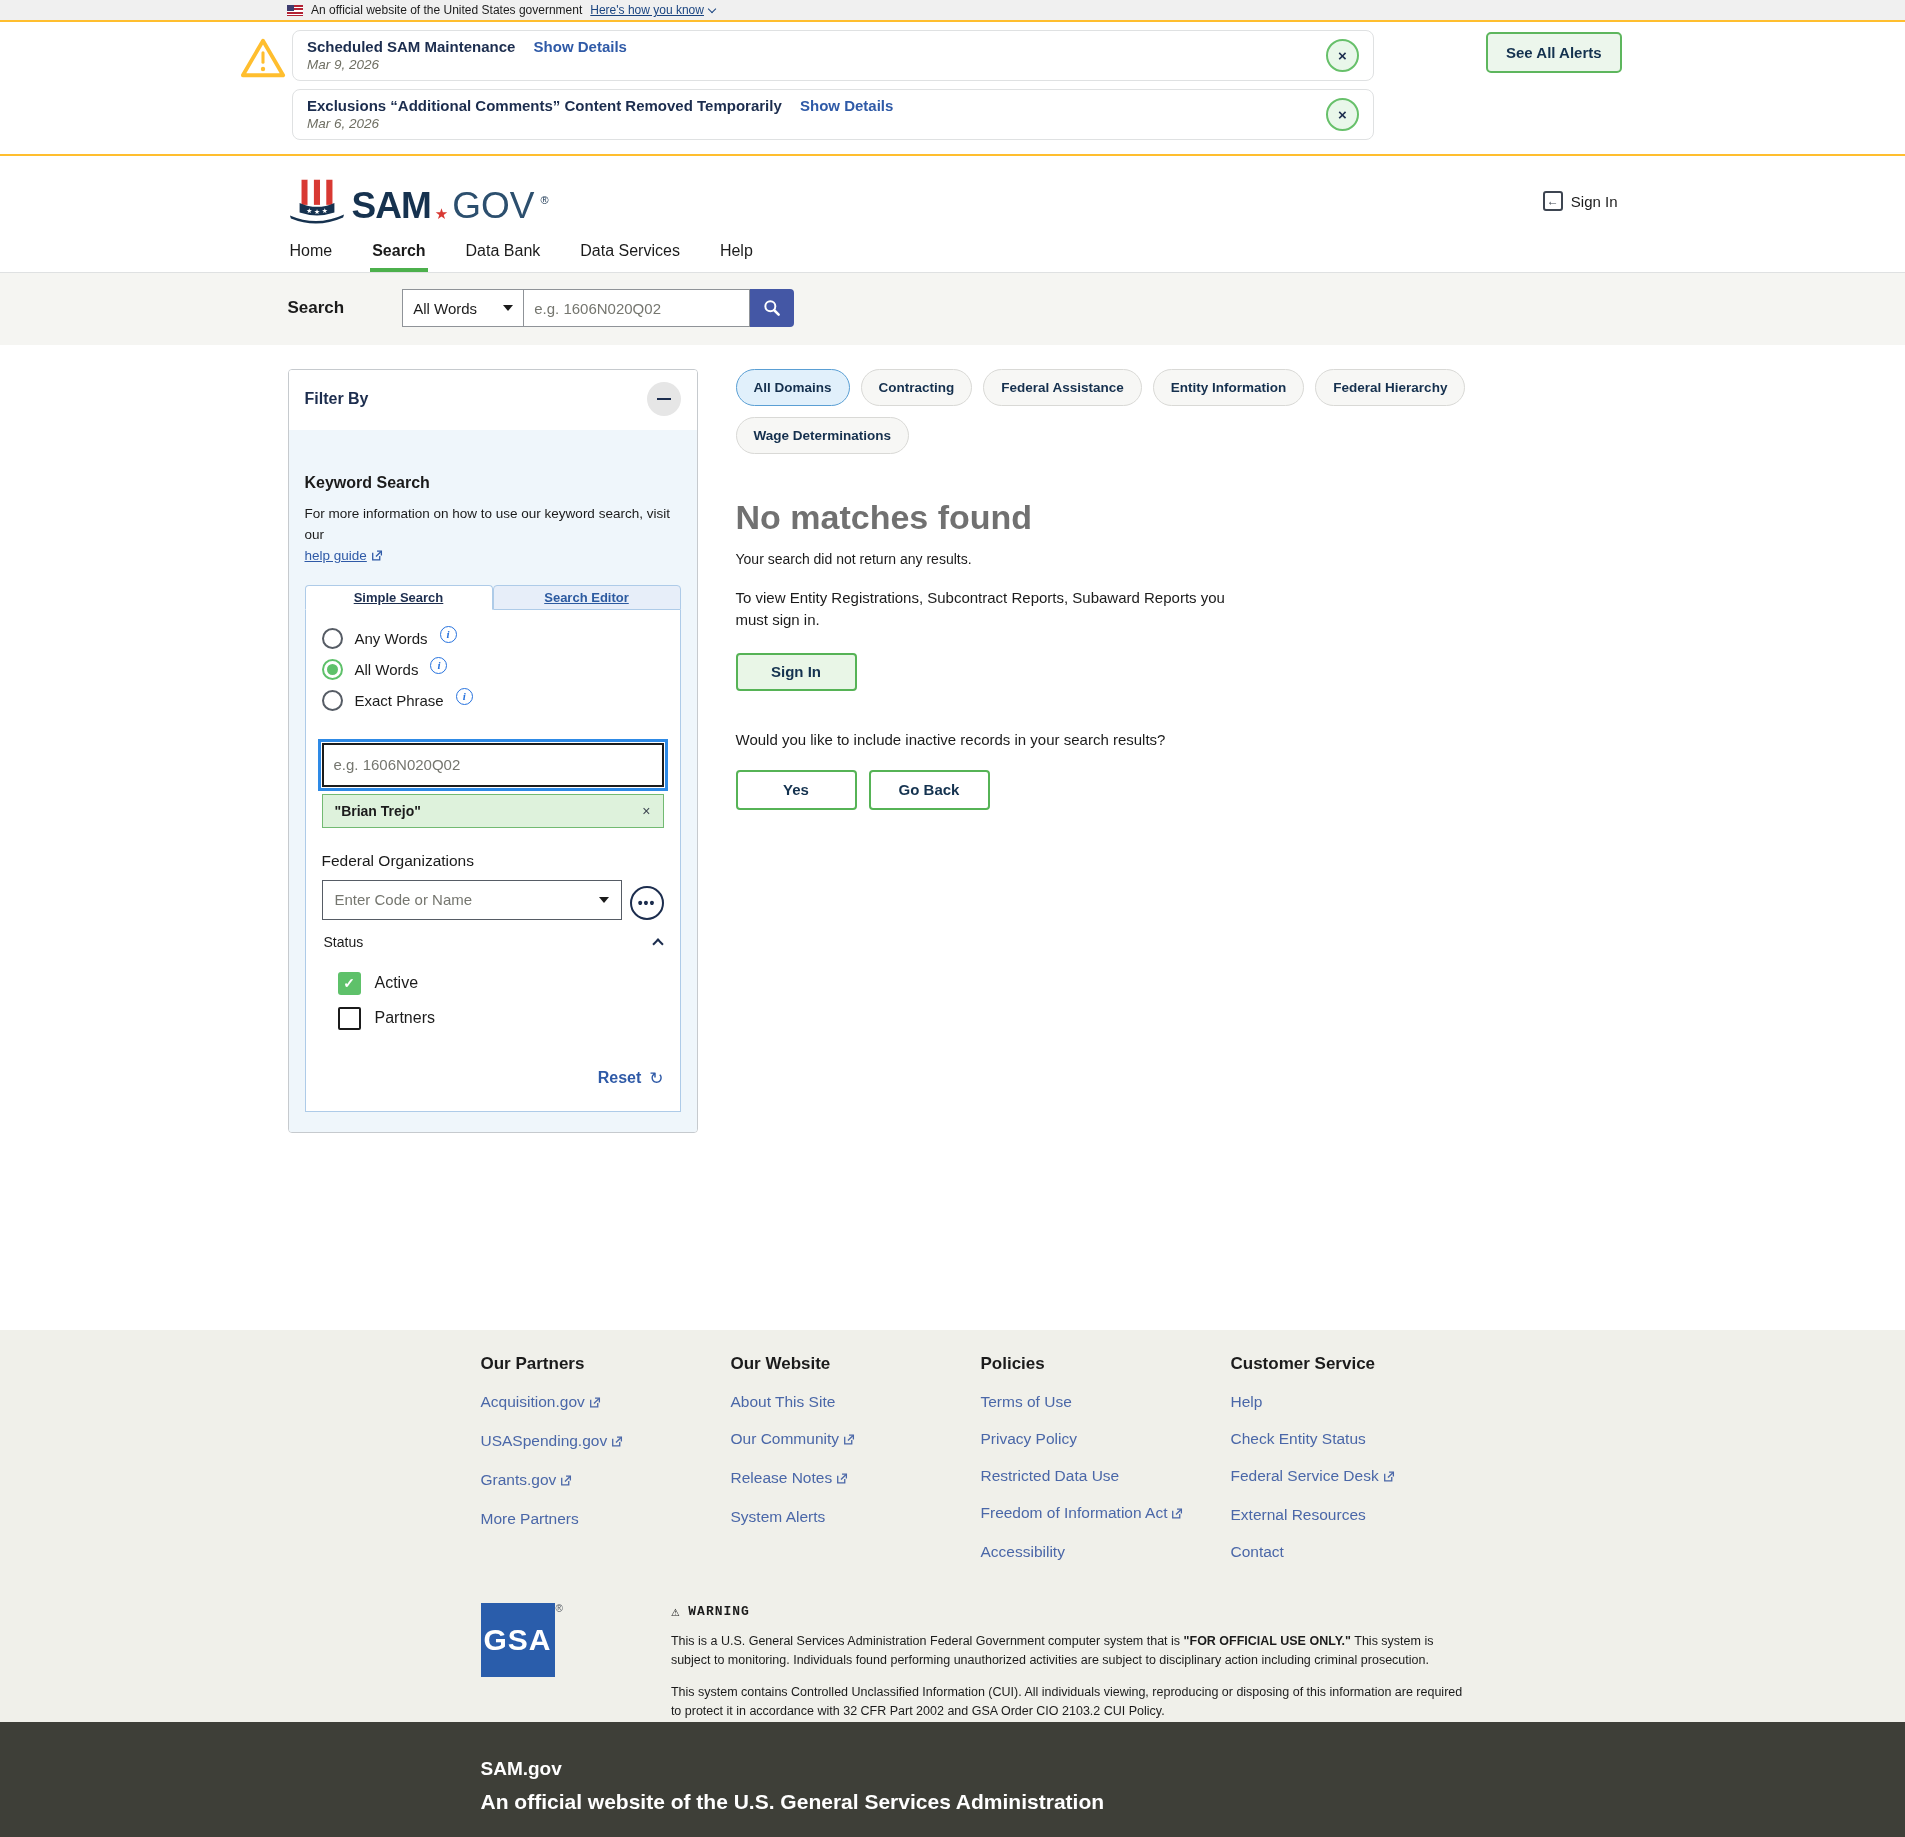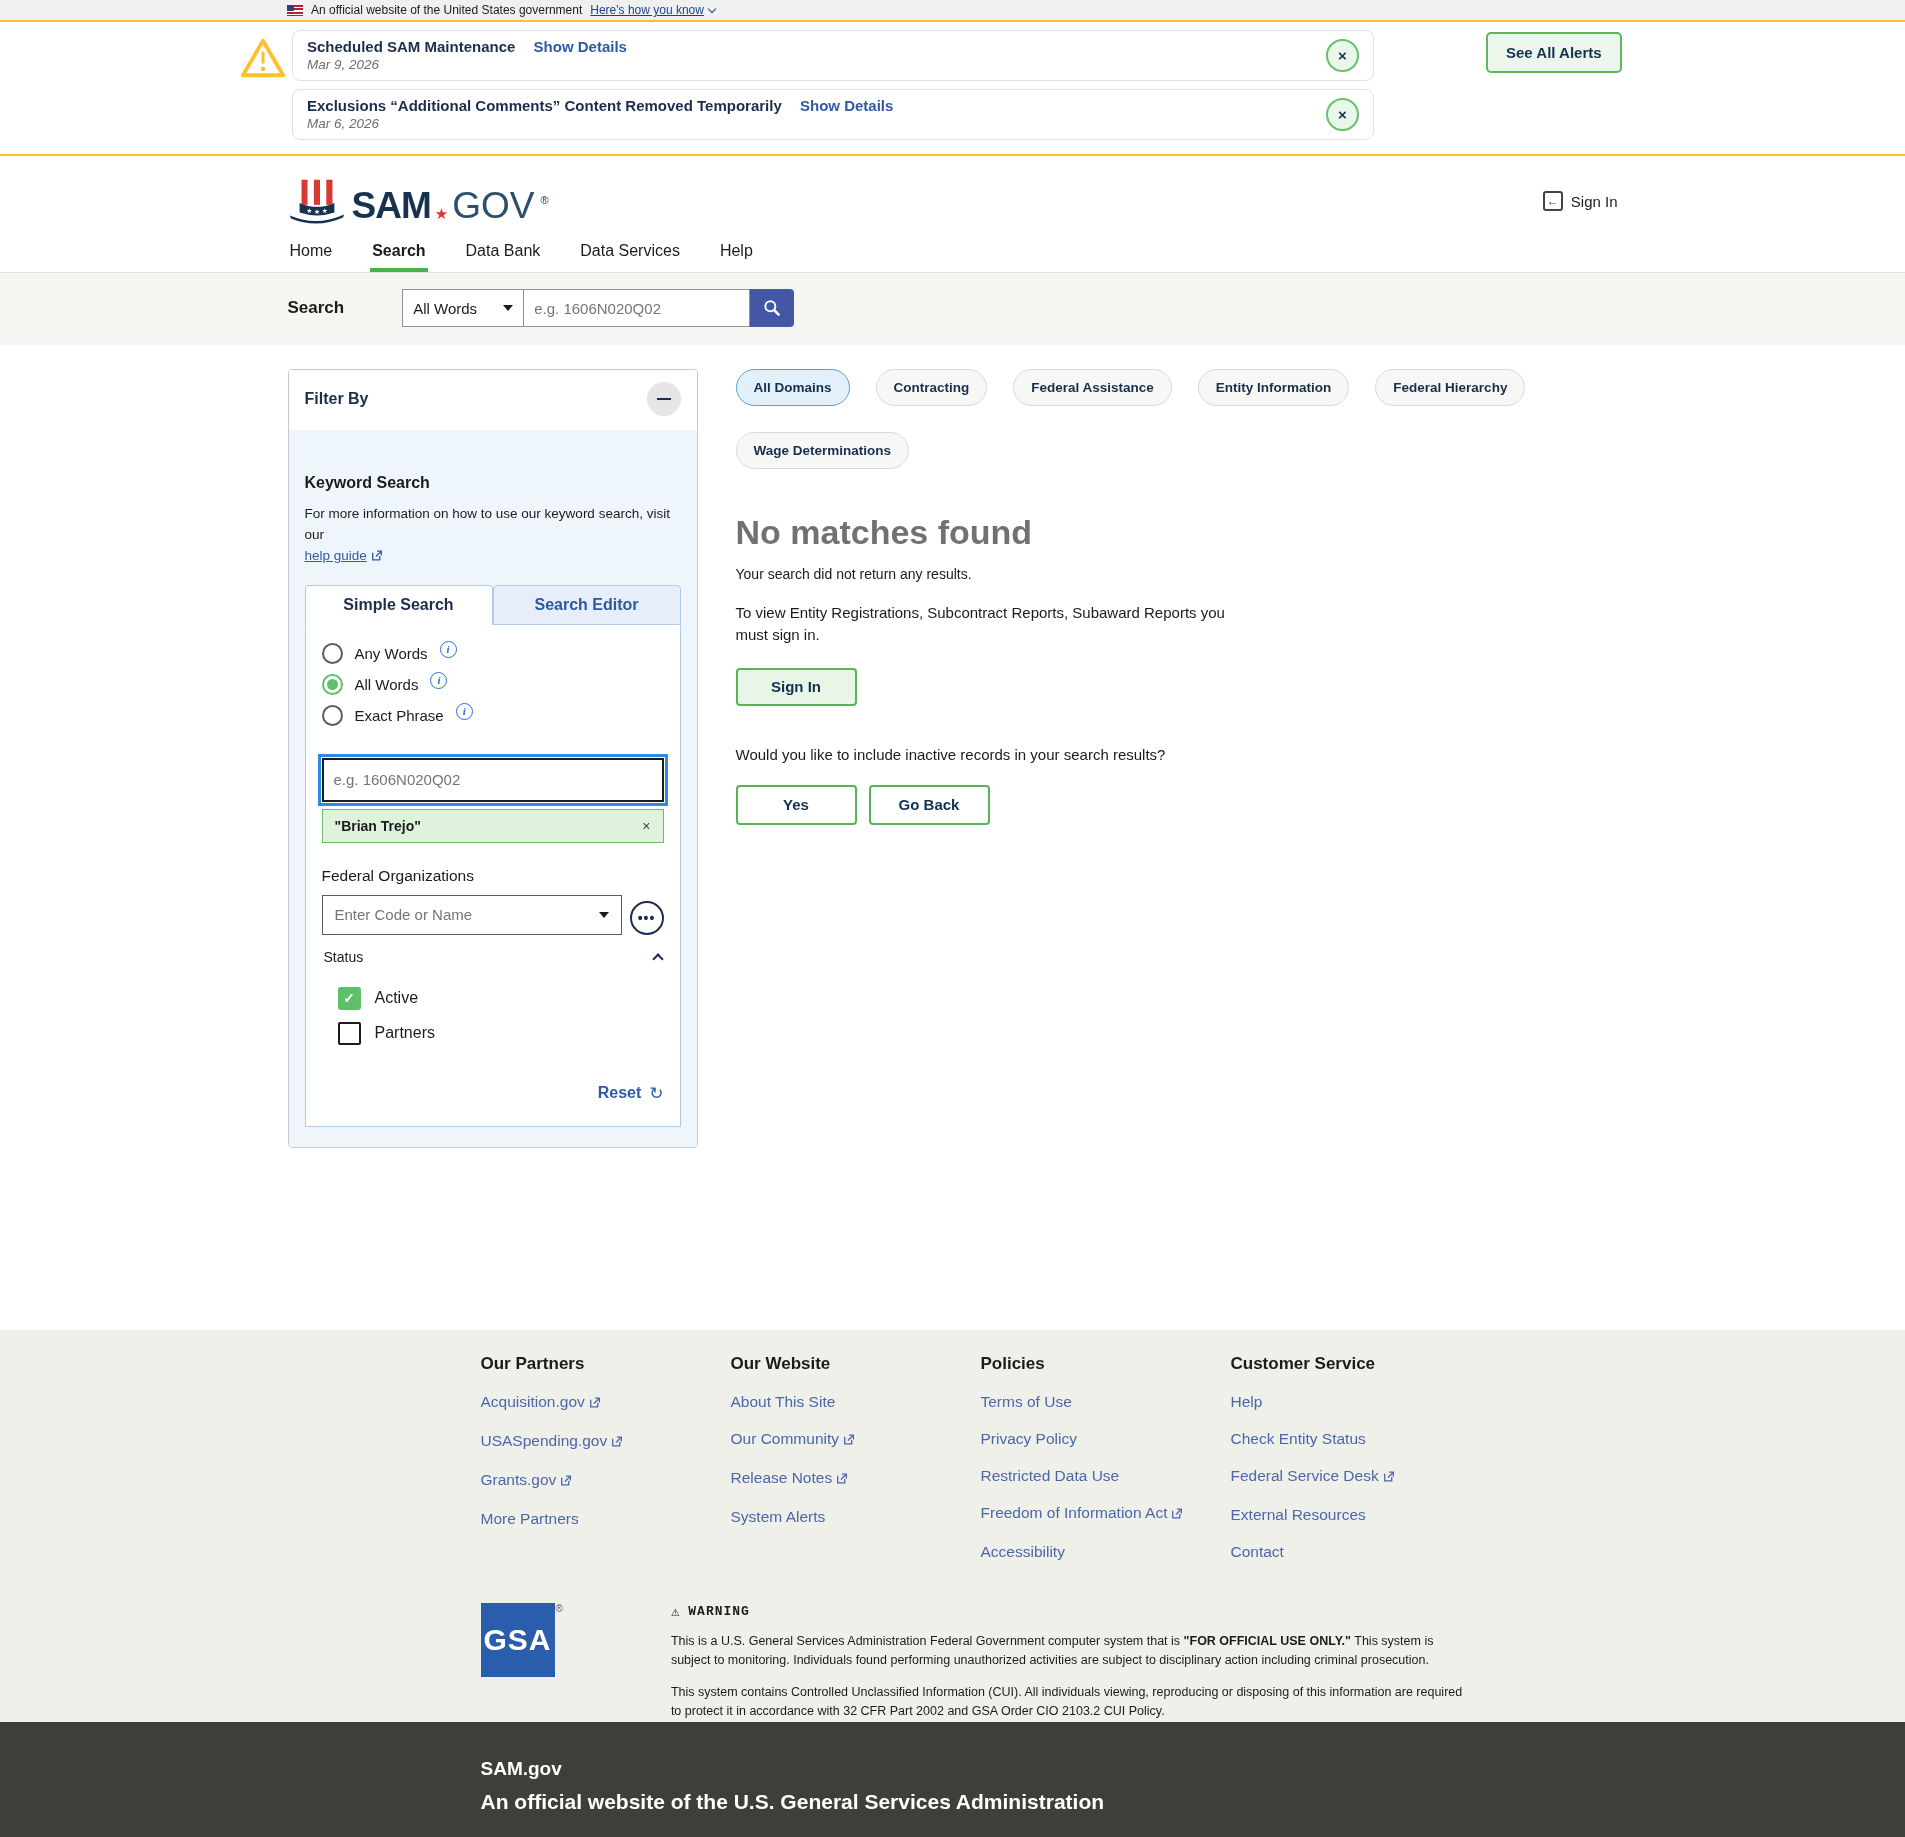--- a/index.html
+++ b/index.html
@@ -78,22 +78,22 @@
   .filter-title { font-size:16px; font-weight:bold; color:#1c2d4e; }
   .collapse-btn { width:34px; height:34px; border-radius:50%; background:#e6e6e6; border:none; cursor:pointer;
     display:flex; align-items:center; justify-content:center; }
   .collapse-btn span { display:block; width:14px; height:2px; background:#1c2d4e; }
   .filter-body { background:#eff6fb; padding:16px 16px 20px; }
   .kw-heading { font-size:16px; font-weight:bold; margin:28px 0 12px; }
   .kw-help { font-size:13.5px; line-height:1.55; }
   .help-link { color:#2f5aa7; text-decoration:underline; cursor:pointer; }
   .ext-icon { display:inline-block; vertical-align:-2px; margin-left:3px; }
   .kw-tabs { display:flex; margin-top:16px; }
-  .kw-tab { flex:1; text-align:center; font-size:16px; font-weight:bold; padding:10px 0;
-    border:1px solid #aecbe8; border-radius:4px 4px 0 0; cursor:pointer; }
+  .kw-tab { flex:1; text-align:center; font-size:13px; font-weight:bold; padding:4px 0;
+    border:1px solid #aecbe8; border-radius:4px 4px 0 0; cursor:pointer;text-decoration:underline; }
   .kw-tab.active { background:#fff; color:#1c2d4e; border-bottom:1px solid #fff; }
   .kw-tab.inactive { background:#e7eef9; color:#2c5aa0; }
   .kw-content { background:#fff; border:1px solid #aecbe8; border-top:none; padding:18px 16px 22px; }
   .radio-row { display:flex; align-items:center; gap:12px; margin-bottom:10px; }
   .radio-circle { width:21px; height:21px; border-radius:50%; border:2px solid #565c65; background:#fff; flex:0 0 auto; position:relative; cursor:pointer; }
   .radio-circle.selected { border-color:#5ec16a; }
   .radio-circle.selected::after { content:""; position:absolute; inset:3px; border-radius:50%; background:#5ec16a; }
   .radio-label { font-size:15px; }
   .info-icon { width:17px; height:17px; border-radius:50%; border:1.5px solid #2672de; color:#2672de;
     font-size:11px; font-weight:bold; font-style:italic; display:inline-flex; align-items:center; justify-content:center;
@@ -119,21 +119,21 @@
   .checkbox { width:23px; height:23px; border-radius:3px; flex:0 0 auto; }
   .checkbox.checked { background:#5ec16a; display:flex; align-items:center; justify-content:center; color:#fff; font-size:14px; font-weight:bold; }
   .checkbox.unchecked { background:#fff; border:2px solid #1b1b1b; border-radius:2px; }
   .check-label { font-size:16px; }
   .reset-row { display:flex; justify-content:flex-end; align-items:center; gap:8px; margin-top:22px; }
   .reset-link { color:#2f5aa7; font-weight:bold; font-size:16px; cursor:pointer; }
   .reset-icon { color:#2f5aa7; font-size:17px; cursor:pointer; }
 
   
   .results-col { flex:1; }
-  .domain-pills { display:flex; gap:26px; flex-wrap:wrap; }
+  .domain-pills { display:flex; gap:11px; flex-wrap:wrap; }
   .pill { height:37px; border-radius:19px; padding:0 17px; display:flex; align-items:center; font-size:13.5px;
     font-weight:bold; color:#15304e; background:#f7f7f5; border:1px solid #d9d9d6; cursor:pointer; }
   .pill.active { background:#e1f0fb; border:1px solid #5a9fd4; }
   .nomatch-heading { font-size:34px; font-weight:bold; color:#717171; margin-top:44px; }
   .nomatch-sub { font-size:14px; margin-top:14px; }
   .nomatch-note { font-size:15px; margin-top:20px; max-width:515px; line-height:1.45; }
   .btn-green { background:#e9f6e7; border:2px solid #56b356; border-radius:4px; min-width:121px; height:38px;
     font-size:15px; font-weight:bold; color:#14324f; cursor:pointer; font-family:inherit; margin-top:22px; }
   .inactive-q { font-size:15px; margin-top:40px; }
   .btn-row { display:flex; gap:12px; margin-top:22px; }

